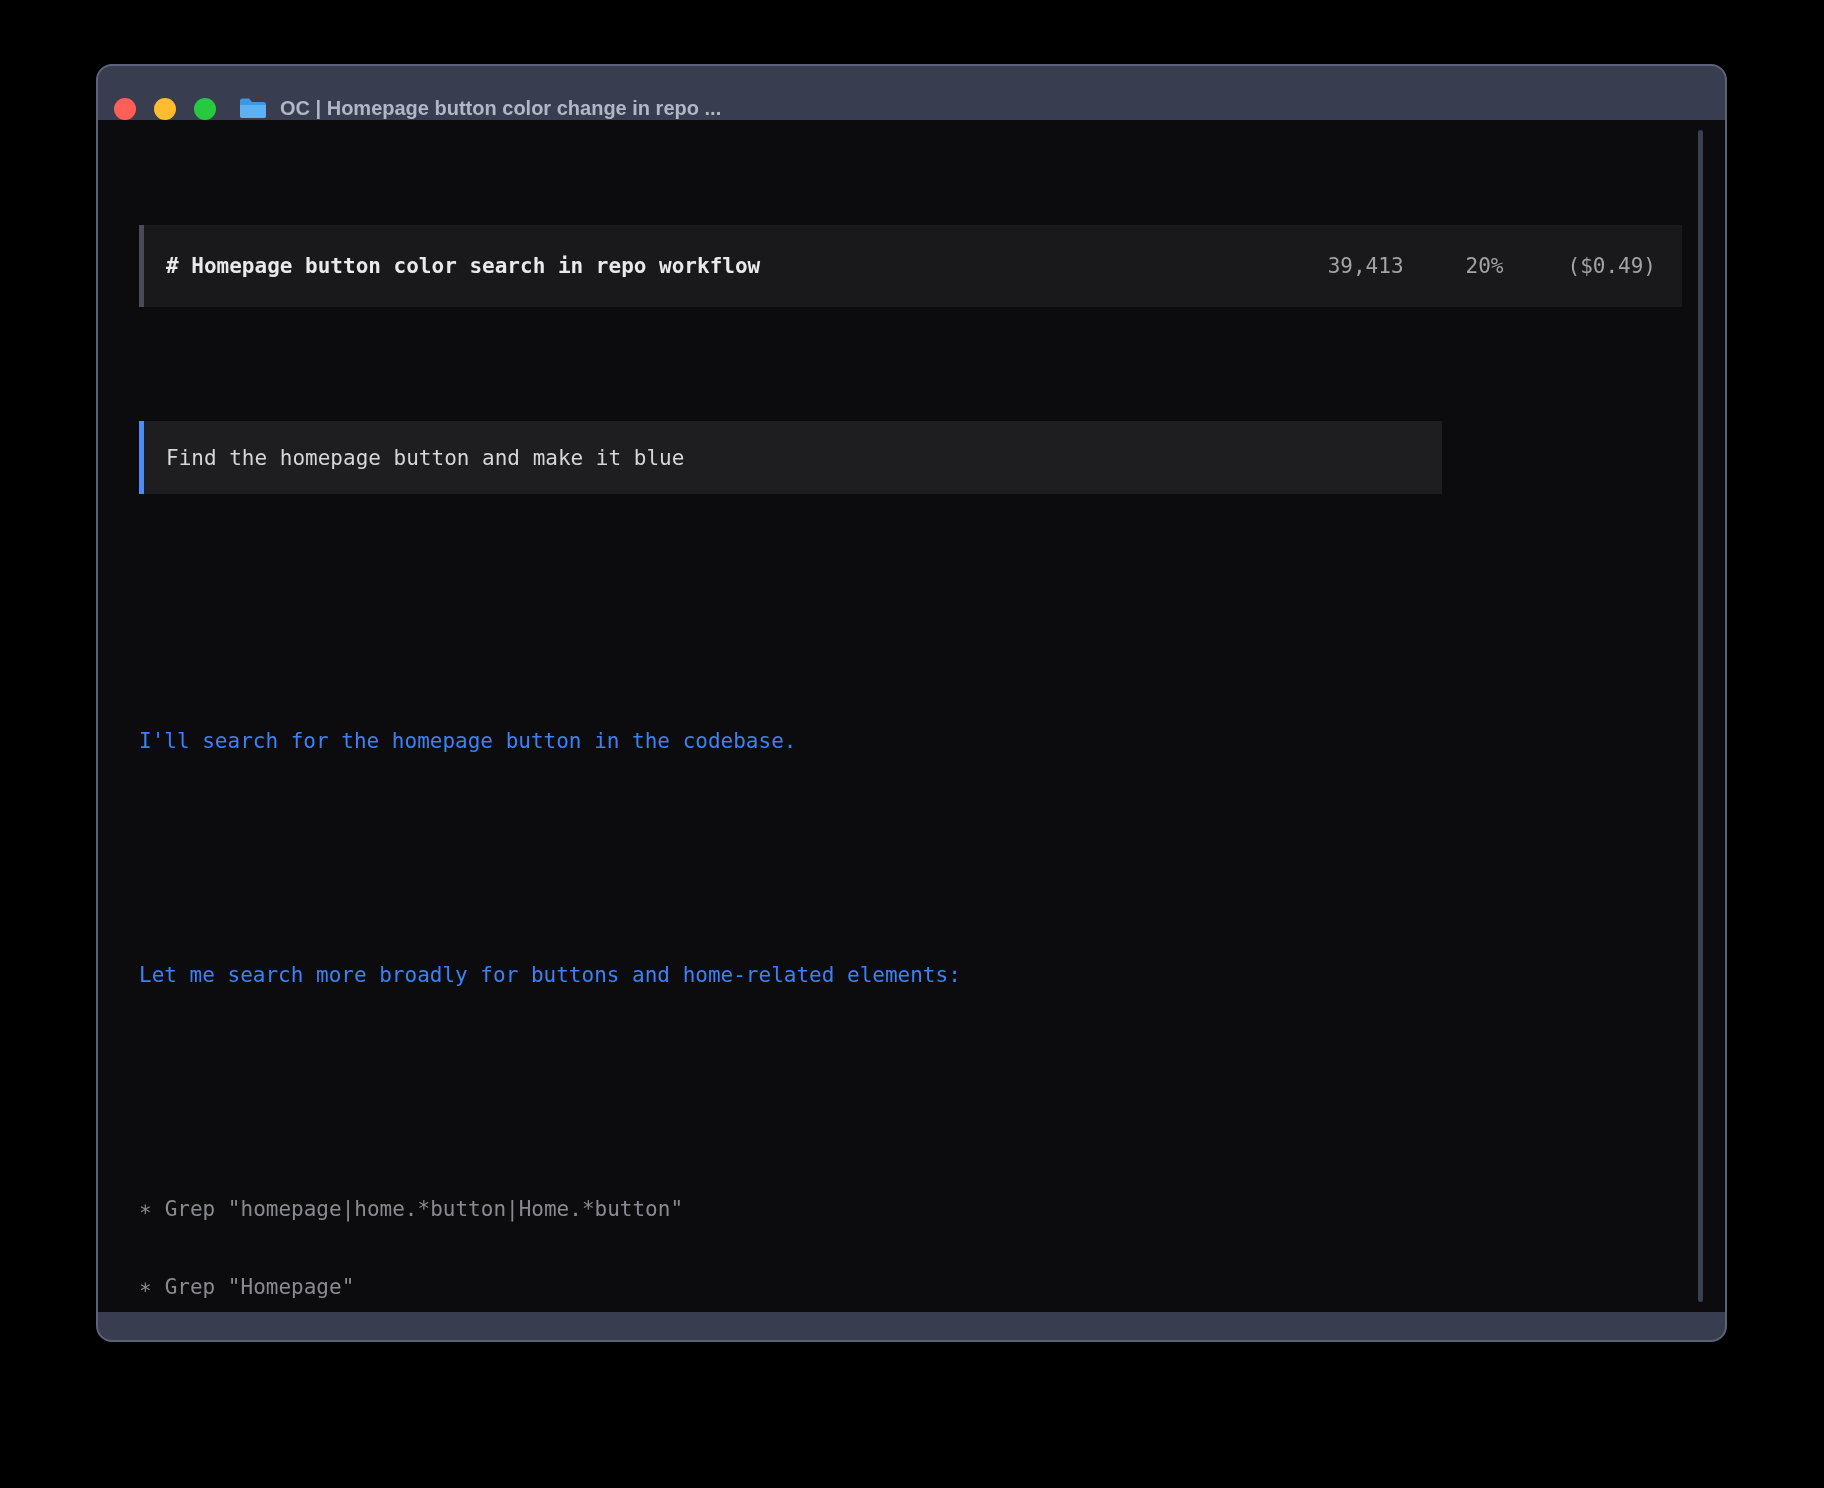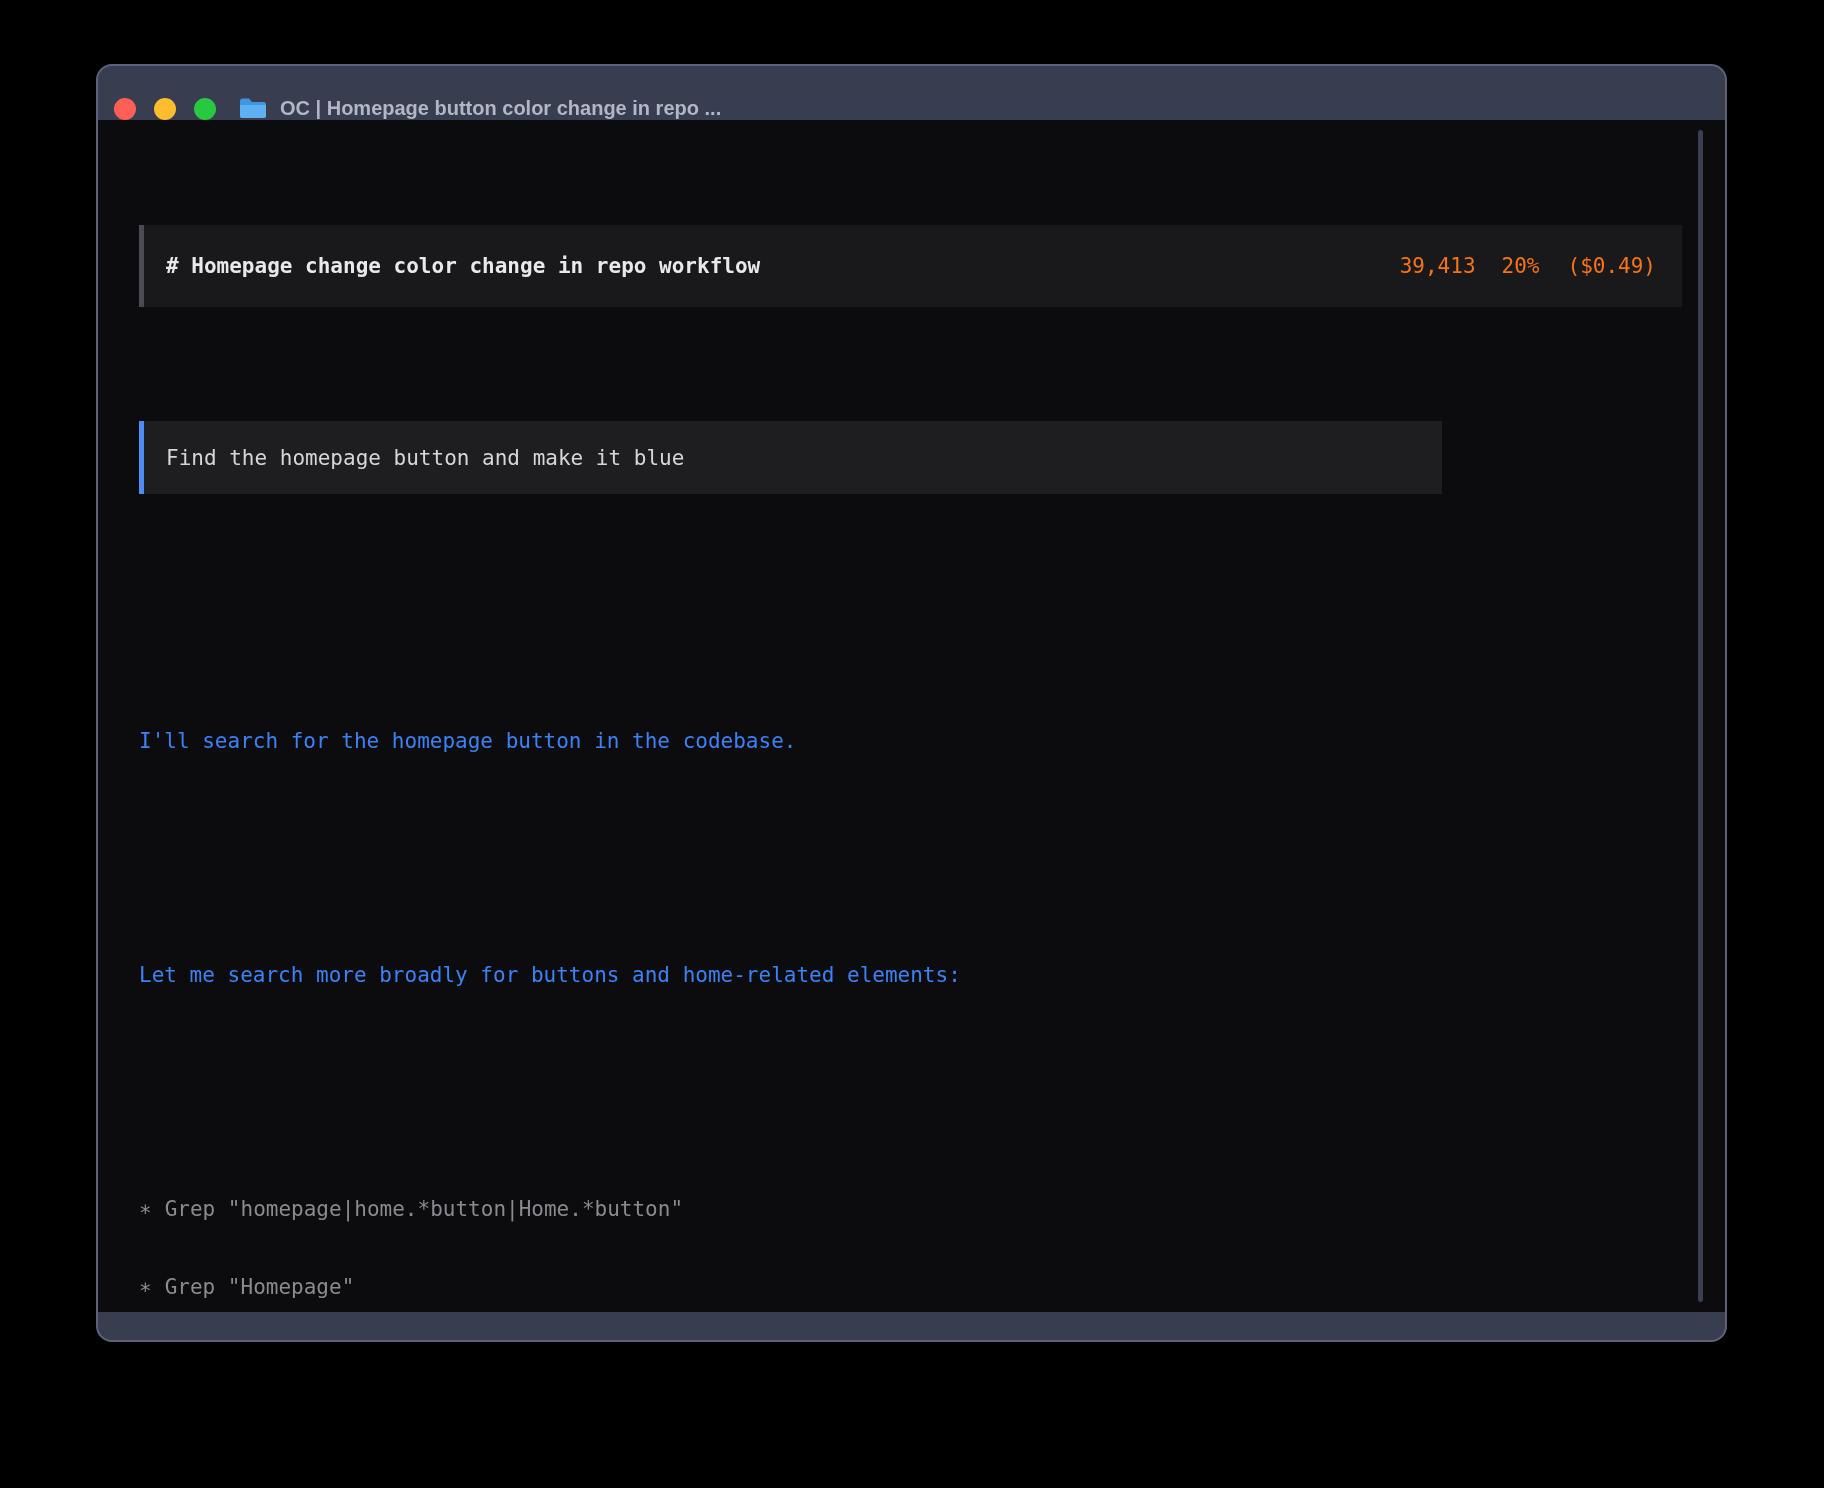--- a/index.html
+++ b/index.html
@@ -29,21 +29,21 @@
     position:relative;background:#0c0c0e;height:1192px;
     padding:27px 0 0 41px;box-sizing:border-box;
     font-size:21px;line-height:26px;color:#dcdcdf;white-space:pre;
   }
   .panel{border-left:5px solid #4b4b53;box-sizing:border-box;padding-left:22px;}
   .header-panel{
     width:1543px;height:82px;background:#19191b;
     display:flex;align-items:center;justify-content:space-between;padding-right:26px;
   }
   .header-title{font-weight:bold;color:#e9e9eb;}
-  .header-stats{color:#f97316;display:flex;}
+  .header-stats{color:#a3a3a3;display:flex;gap:36px;}
   .stat-tokens{margin-right:26px;}
   .stat-ctx{margin-right:28px;}
   .user-panel{
     margin-top:36px;width:1303px;height:73px;background:#1e1e21;
     border-left-color:#4e8cf5;display:flex;align-items:center;color:#d6d6da;
   }
   .transcript{margin-top:26px;}
   .block{margin-bottom:26px;}
   .line{height:26px;}
   .text-line{color:#3b82f6;}
@@ -69,21 +69,21 @@
         <path d="M2 5 Q2 2.5 4.5 2.5 H11 L14 6 H25.5 Q28 6 28 8.5 V19.5 Q28 22 25.5 22 H4.5 Q2 22 2 19.5 Z" fill="#3f97e2"></path>
         <path d="M2 9 H28 V19.5 Q28 22 25.5 22 H4.5 Q2 22 2 19.5 Z" fill="#5db1f2"></path>
       </svg>
     </div>
     <div class="win-title">OC | Homepage button color change in repo ...</div>
   </div>
 
   <div class="content">
 
     <div class="panel header-panel">
-      <span class="header-title"># Homepage change color change in repo workflow</span>
+      <span class="header-title"># Homepage button color search in repo workflow</span>
       <span class="header-stats">
         <span class="stat-tokens">39,413</span>
         <span class="stat-ctx">20%</span>
         <span class="stat-cost">($0.49)</span>
       </span>
     </div>
 
     <div class="panel user-panel">
       <span>Find the homepage button and make it blue</span>
     </div>

